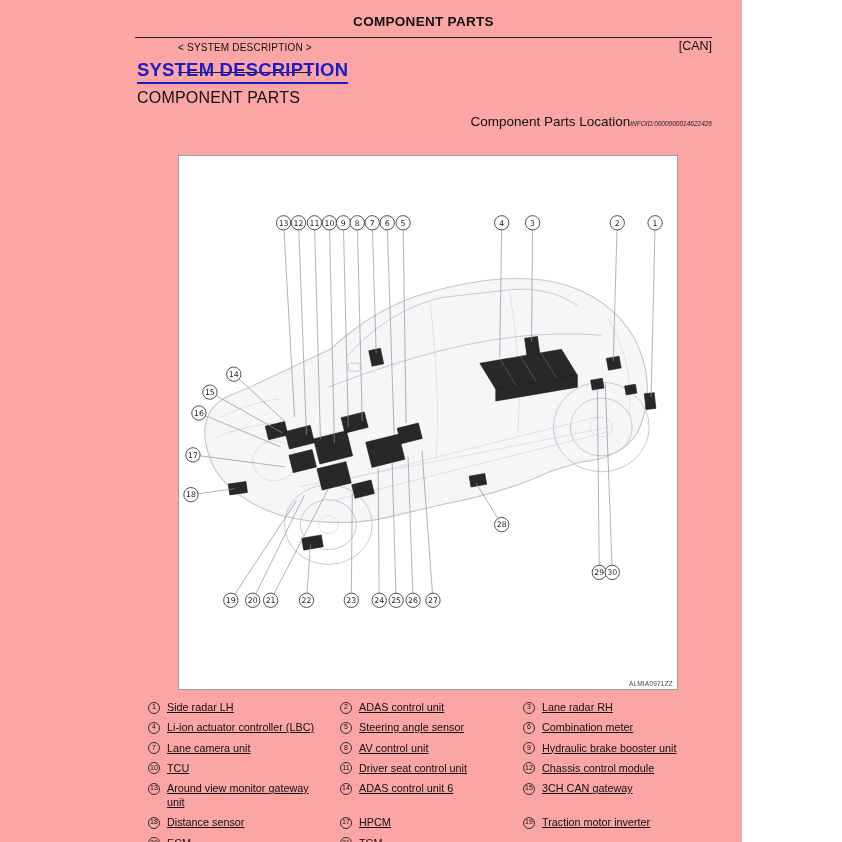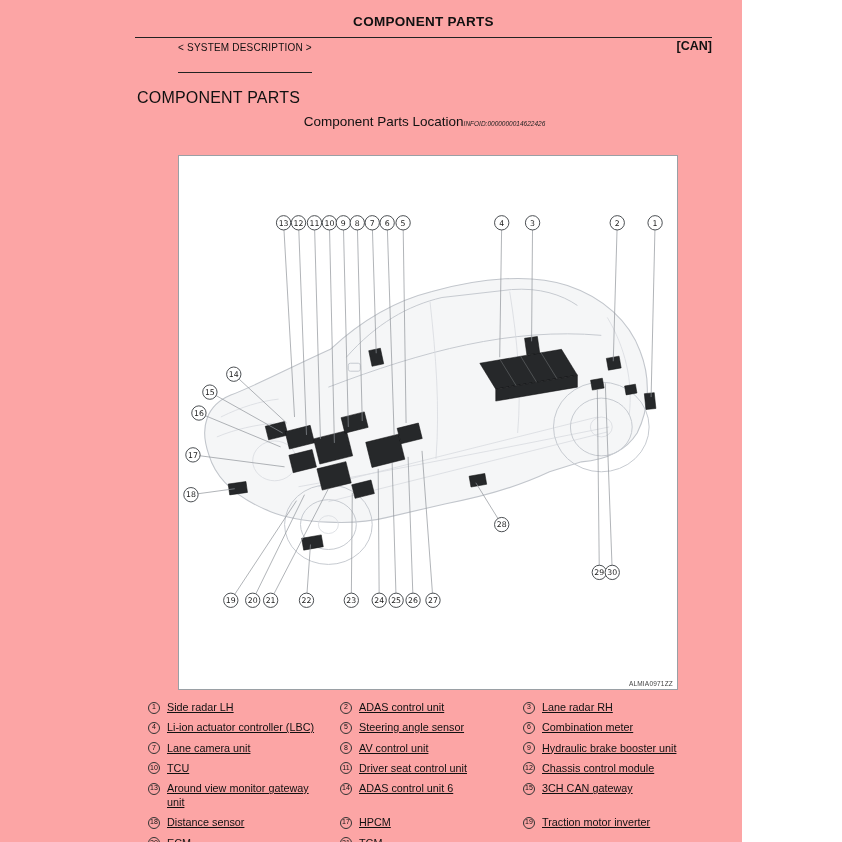--- a/index.html
+++ b/index.html
@@ -16,34 +16,34 @@
     text-align:center; font-size:13.5px; font-weight:bold; letter-spacing:.3px;
   }
   .top-rule { position:absolute; top:37px; left:135px; width:577px; border-top:1.6px solid #222; }
   .breadcrumb {
     position:absolute; top:42px; left:137px;
     font-size:10px; color:#111; text-decoration:none;
     border-bottom:1px solid #222; padding-bottom:19px; letter-spacing:.2px; cursor:pointer;margin-left:41px;
   }
   .can-tag {
     position:absolute; top:39px; left:135px; width:577px;
-    text-align:right; font-size:12.5px; font-weight:bold;
+    text-align:right; font-size:12.5px; font-weight:normal;
   }
   .section-title {
     position:absolute; top:59px; left:137px;
     font-size:18.5px; font-weight:bold; color:#1c1cc4;
     border-bottom:2px solid #1c1cc4; padding-bottom:1px; letter-spacing:.2px;
   }
   .subsection-title {
     position:absolute; top:89px; left:137px;
     font-size:16px; font-weight:400; color:#111; letter-spacing:.2px;
   }
   .topic-row {
     position:absolute; top:114px; left:137px; width:575px;
-    display:flex; justify-content:center; align-items:flex-end;
+    display:flex; justify-content:flex-end; align-items:flex-end;
   }
   .topic-title { font-size:13.5px; font-weight:400; color:#111; }
   .infoid { font-size:6.5px; font-style:italic; color:#222; padding-bottom:2px; }
 
   .diagram-frame {
     position:absolute; left:178px; top:155px; width:500px; height:535px;
     border:1px solid #9aa0a5; background:#fff;
   }
   .figure-code { position:absolute; right:4px; bottom:2px; font-size:6.5px; color:#444; letter-spacing:.2px; }
 
@@ -79,20 +79,21 @@
 </head>
 <body>
 
 <div class="page">
 
   <div class="top-title">COMPONENT PARTS</div>
   <div class="top-rule"></div>
   <a class="breadcrumb">&lt; SYSTEM DESCRIPTION &gt;</a>
   <div class="can-tag">[CAN]</div>
 
+  <h1 class="section-title" style="color: rgb(28, 28, 196); border-bottom-color: rgb(28, 28, 196);">SYSTEM DESCRIPTION</h1>
   <h2 class="subsection-title">COMPONENT PARTS</h2>
 
   <div class="topic-row">
     <h3 class="topic-title">Component Parts Location</h3>
     <span class="infoid">INFOID:0000000014622426</span>
   </div>
 
   <div class="diagram-frame">
     <svg width="498" height="533" viewBox="0 0 500 535">
 

